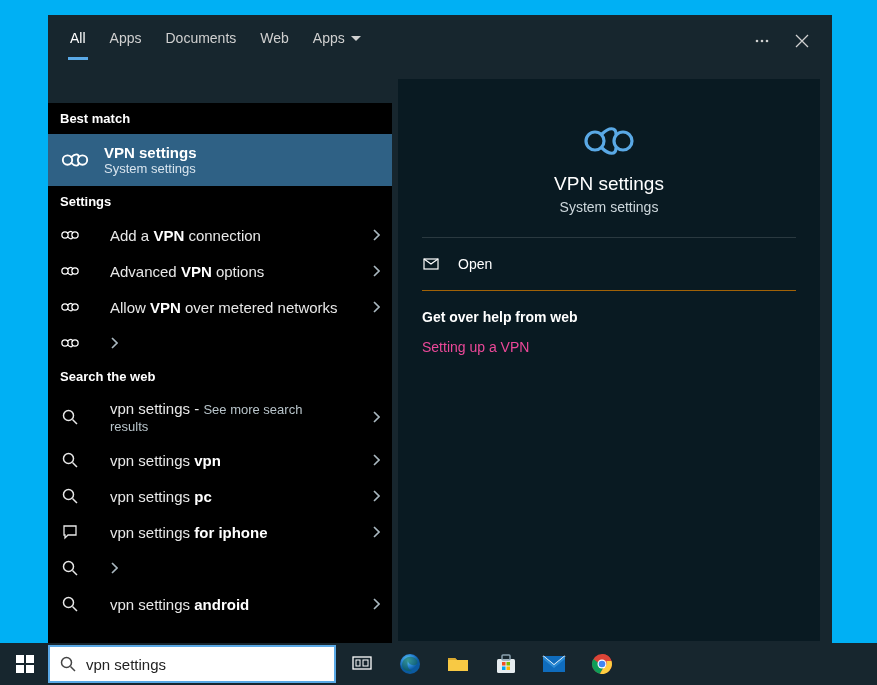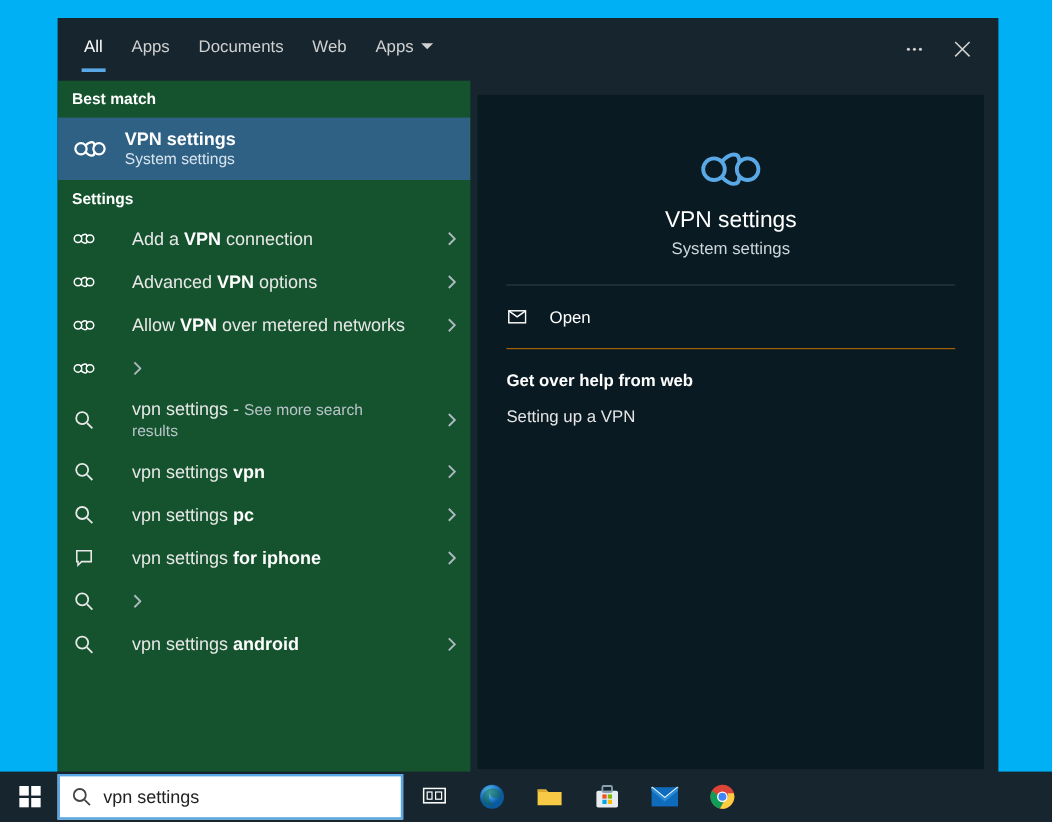--- a/index.html
+++ b/index.html
@@ -47,23 +47,24 @@
     .header-btn { width: 40px; height: 40px; display:flex; align-items:center; justify-content:center; color:#d0d0d0; cursor:pointer; }
     
     .content {
       flex: 1;
       display: flex;
       overflow: hidden;
     }
     
     .left-pane {
       width: 344px;
-      background: #14532d;
+      background: #000000;
       overflow-y: auto;
       color: #fff;
+      margin-top: 36px;
     }
     
     .section-title {
       padding: 8px 12px;
       font-size: 13px;
       font-weight: 600;
       color: #fff;
     }
     
     .best-match {
@@ -116,21 +117,21 @@
       align-items: center;
       gap: 18px;
       padding: 18px 0;
       border-bottom: 1px solid #a16207;
       cursor: pointer;
       font-size: 14px;
     }
     .action-row .icon { width: 18px; display:flex; align-items:center; justify-content:center; }
     
     .help-head { font-size: 14px; font-weight: 600; padding: 18px 0 10px 0; }
-    .help-link { font-size: 14px; color: #e5e5e5; padding: 4px 0; cursor: pointer; }
+    .help-link { font-size: 14px; color: #ec4899; padding: 4px 0; cursor: pointer; }
     
     .taskbar {
       position: absolute;
       bottom: 0;
       left: 0;
       right: 0;
       height: 42px;
       background: #17262e;
       display: flex;
       align-items: center;
@@ -291,20 +292,21 @@
               </svg>
             </div>
             <div class="chev">
               <svg width="8" height="12" viewBox="0 0 8 12">
                 <path d="M2 1 L7 6 L2 11" fill="none" stroke="currentColor" stroke-width="1.6"></path>
               </svg>
             </div>
           </div>
         </div>
 
+      <div class="section-title">Search the web</div>
       <div id="web-list">
           <div class="result-item">
             <div class="icon">
               <svg width="16" height="16" viewBox="0 0 16 16">
                 <circle cx="6.5" cy="6.5" r="5" fill="none" stroke="#e8e8e8" stroke-width="1.5"></circle>
                 <path d="M10.5 10.5 L15 15" stroke="#e8e8e8" stroke-width="1.5"></path>
               </svg>
             </div>
             <div class="label">vpn settings - <span class="smaller">See more search results</span></div>
             <div class="chev">

